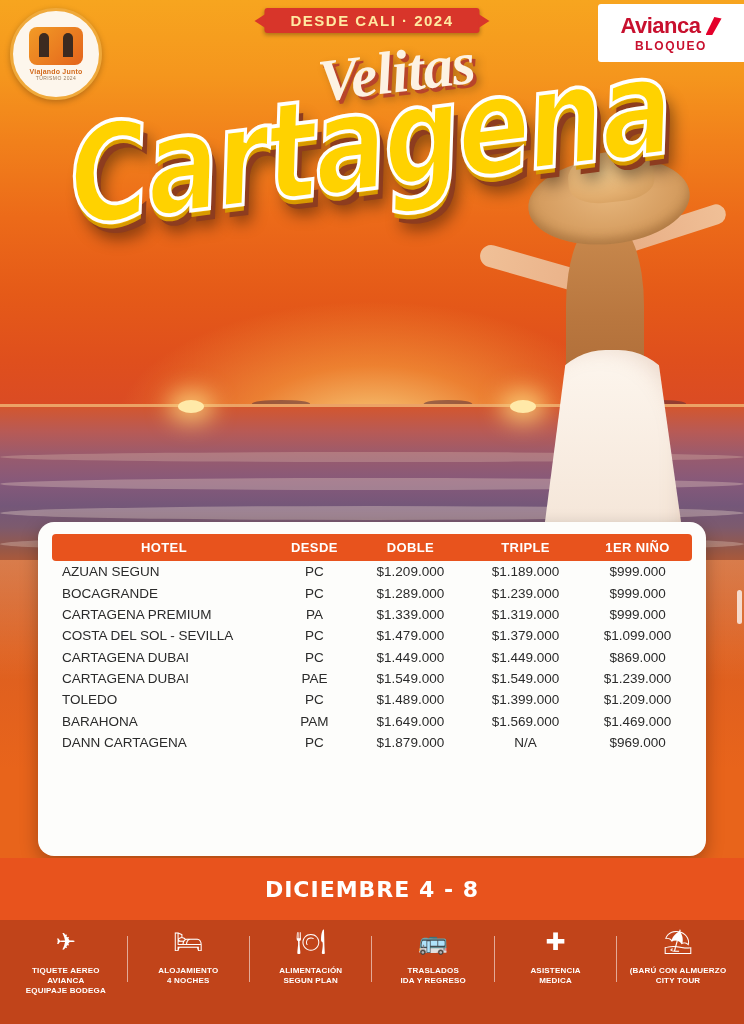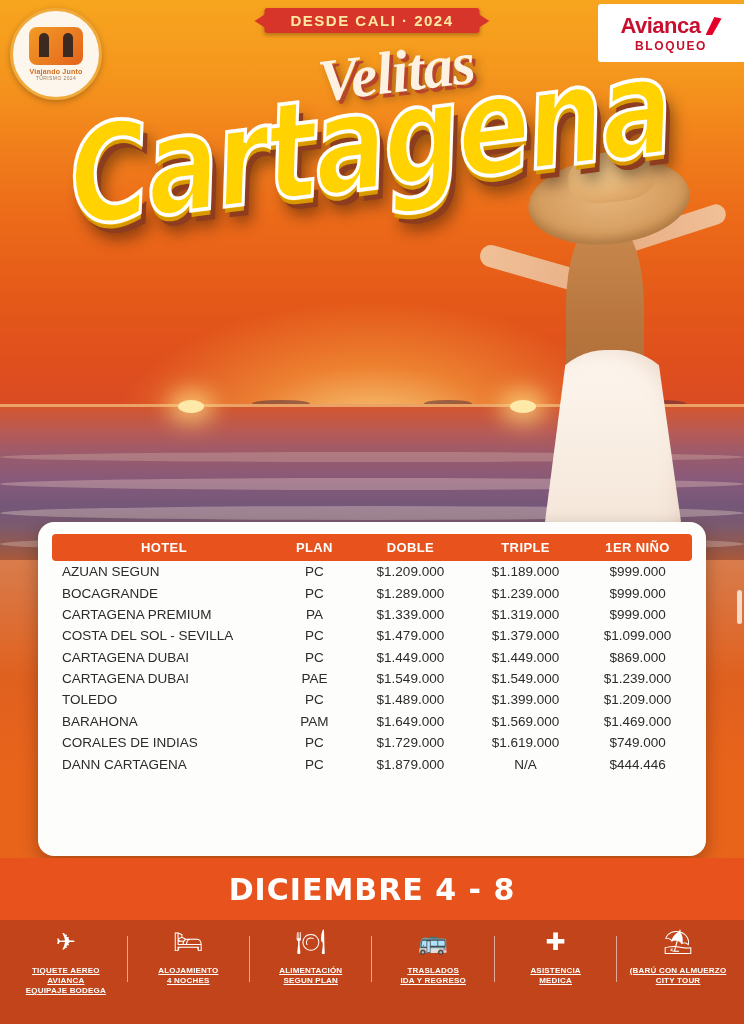--- a/index.html
+++ b/index.html
@@ -234,39 +234,38 @@
   .col-triple{ width: 18%; }
   .col-nino  { width: 17%; }
 
   
   .date-band {
     position: absolute; left: 0; top: 858px; width: 744px; height: 62px;
     background: #e8531d; display: flex; align-items: center; justify-content: center;
   }
   .date-band span {
     font-family: "DejaVu Sans", sans-serif;
-    color: #fff; font-weight: bold; font-size: 30px; letter-spacing: 1px;
+    color: #fff; font-weight: bold; font-size: 22px; letter-spacing: 1px;
   }
 
   
   .icons {
     position: absolute; left: 0; top: 920px; width: 744px; height: 104px;
     background: #c1441a;
     display: flex; align-items: flex-start; justify-content: space-around;
     padding: 10px 6px 0 6px;
   }
   .icon-item {
     display: flex; flex-direction: column; align-items: center; width: 118px;
   }
   .icon-glyph { font-size: 24px; color: #fff; line-height: 1; height: 30px; }
   .icon-label {
     margin-top: 6px; text-align: center; color: #fff;
     font-size: 8px; font-weight: bold; line-height: 1.25; letter-spacing: .2px;
     white-space: pre-line;
-    text-decoration: underline;
   }
   .divider {
     width: 1px; height: 46px; background: rgba(255,255,255,.55); margin-top: 6px;
   }
   .scroll-dot {
     position: absolute; right: 2px; top: 590px; width: 5px; height: 34px;
     background: rgba(255,255,255,.75); border-radius: 3px;
   }
 </style>
 </head>
@@ -323,21 +322,21 @@
       <colgroup>
         <col class="col-hotel">
           <col class="col-plan">
           <col class="col-doble">
           <col class="col-triple">
           <col class="col-nino">
       </colgroup>
       <thead>
         <tr>
           <th>HOTEL</th>
-          <th>PLAN</th>
+          <th>DESDE</th>
           <th>DOBLE</th>
           <th>TRIPLE</th>
           <th>1ER NIÑO</th>
         </tr>
       </thead>
       <tbody id="tbody">
           <tr>
             <td class="hotel">AZUAN SEGUN</td>
             <td>PC</td>
             <td>$1.209.000</td>
@@ -387,32 +386,25 @@
             <td>$1.209.000</td>
           </tr>
           <tr>
             <td class="hotel">BARAHONA</td>
             <td>PAM</td>
             <td>$1.649.000</td>
             <td>$1.569.000</td>
             <td>$1.469.000</td>
           </tr>
           <tr>
-            <td class="hotel">CORALES DE INDIAS</td>
-            <td>PC</td>
-            <td>$1.729.000</td>
-            <td>$1.619.000</td>
-            <td>$749.000</td>
-          </tr>
-          <tr>
             <td class="hotel">DANN CARTAGENA</td>
             <td>PC</td>
             <td>$1.879.000</td>
             <td>N/A</td>
-            <td>$444.446</td>
+            <td>$969.000</td>
           </tr>
         </tbody>
     </table>
   </div>
 
   <div class="date-band">
     <span>DICIEMBRE 4 - 8</span>
   </div>
 
   <div class="icons" id="icon-strip">

